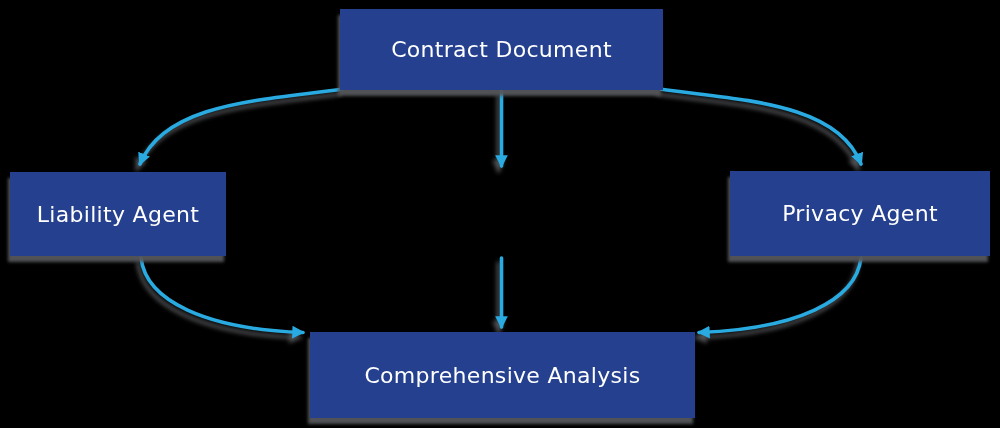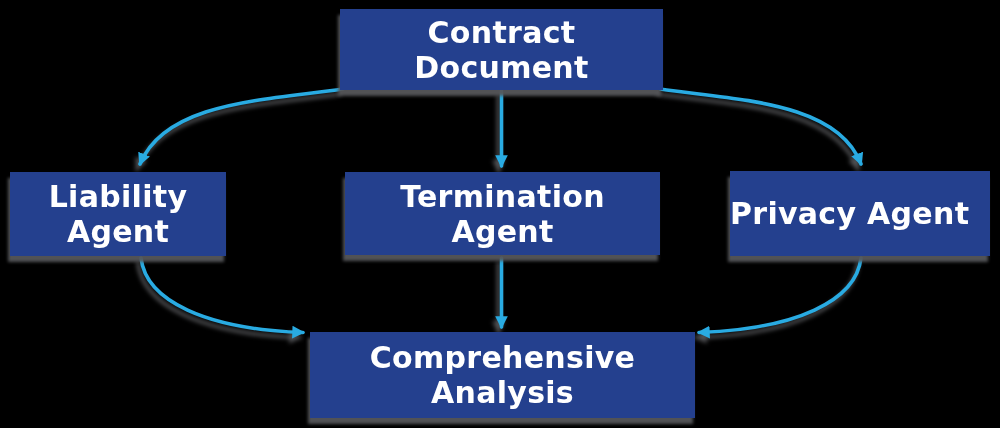--- a/index.html
+++ b/index.html
@@ -20,24 +20,25 @@
     left: 0;
     top: 0;
     width: 1000px;
     height: 428px;
     filter: drop-shadow(-3px 5px 2px rgba(85, 86, 90, 0.95));
   }
   .node {
     position: absolute;
     display: flex;
     align-items: center;
+    justify-content: center;
     background: #24408E;
     color: #FFFFFF;
-    font-size: 30px;
-    font-weight: 700;
+    font-size: 22px;
+    font-weight: 400;
     letter-spacing: 0.3px;
     text-align: center;
     box-shadow: -2px 6px 3px rgba(85, 86, 90, 0.95);
   }
   .node-contract      { left: 340px; top: 9px;   width: 323px; height: 81px; }
   .node-liability     { left: 10px;  top: 172px; width: 216px; height: 84px; }
   .node-termination   { left: 345px; top: 172px; width: 315px; height: 83px; }
   .node-privacy       { left: 730px; top: 171px; width: 260px; height: 85px; }
   .node-analysis      { left: 310px; top: 332px; width: 385px; height: 86px; }
   .edge {
@@ -67,23 +68,20 @@
   </svg>
 
   <div class="node node-contract">
     <span>Contract Document</span>
   </div>
 
   <div class="node node-liability">
     <span>Liability Agent</span>
   </div>
 
-  <div class="node node-termination">
-    <span>Termination Agent</span>
-  </div>
 
   <div class="node node-analysis">
     <span>Comprehensive Analysis</span>
   </div>
 
   <div class="node node-privacy">
     <span>Privacy Agent</span>
   </div>
 
 </div>

